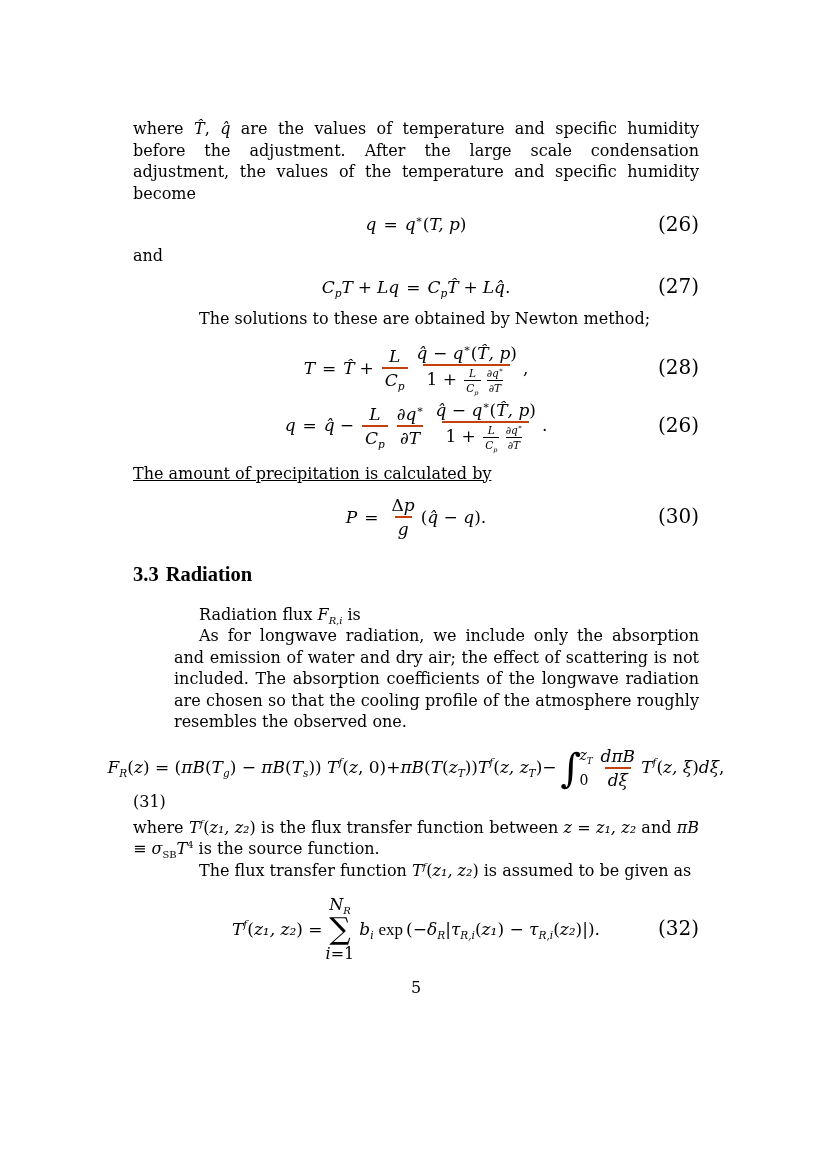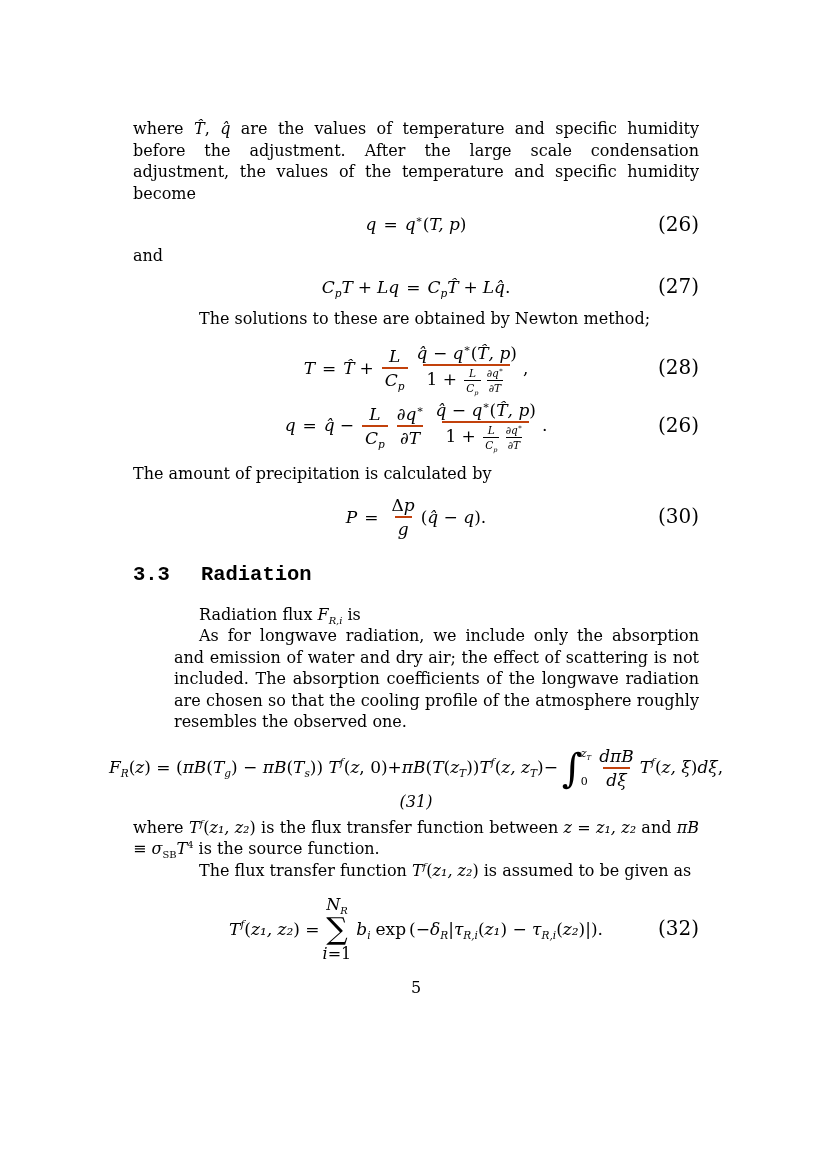--- a/index.html
+++ b/index.html
@@ -8,46 +8,46 @@
         padding:118px 127px 0 133px;overflow:hidden;}
   .content{width:566px;font-size:16px;line-height:21.5px;}
   p.para{margin:0;text-align:justify;}
   p.ind{text-indent:25px;margin-left:41px;}
   .v{font-style:italic;}
   sup{font-size:62%;line-height:0;}
   sub{font-size:62%;line-height:0;}
   .eq{position:relative;display:flex;justify-content:center;align-items:center;margin:10px 0;}
   .eqbody{display:inline-flex;align-items:center;font-size:17px;line-height:1.25;white-space:nowrap;}
   .eqn{position:absolute;right:0;top:50%;transform:translateY(-50%);font-size:20px;}
-  .eqnline{text-align:center;margin:0 0 4px 0;font-style:italic;}
+  .eqnline{text-align:left;margin:0 0 4px 0;}
   .op{padding:0 7px;}
   .bin{padding:0 5px;}
-  .fname{padding:0 3px 0 5px;}
+  .fname{padding:0 3px 0 5px;font-family:Liberation Serif, serif;}
   .frac{display:inline-flex;flex-direction:column;align-items:center;text-align:center;
         margin:0 3px;line-height:1.3;}
   .frac .fn,.frac .fd{display:block;padding:0 3px;white-space:nowrap;}
   .frac .fd{border-top:2px solid #c2410c;}
   .sfrac{display:inline-flex;flex-direction:column;align-items:center;font-size:62%;
          vertical-align:middle;margin:0 2px;line-height:1.35;}
   .sfrac .fn,.sfrac .fd{display:block;padding:0 2px;}
   .sfrac .fd{border-top:1px solid #000;}
   .intwrap{display:inline-flex;align-items:center;margin:0 2px 0 4px;}
   .intglyph{font-size:40px;line-height:1;}
   .intlims{display:inline-flex;flex-direction:column;justify-content:space-between;
-           height:44px;font-size:11px;margin-left:-2px;line-height:1;}
+           height:44px;font-size:14px;margin-left:-2px;line-height:1;}
   .intlims .ilt{align-self:flex-end;margin-top:2px;}
   .intlims .ilb{align-self:flex-start;margin-bottom:3px;}
   .sumwrap{display:inline-flex;flex-direction:column;align-items:center;line-height:1;
            margin:0 5px 0 3px;}
   .sumwrap .slim{font-size:16px;line-height:1.2;}
   .sumwrap .sig{font-size:30px;line-height:1;}
-  h2.heading{font-size:20.5px;font-weight:bold;margin:24px 0 18px 0;display:flex;gap:31px;
-             font-family:Liberation Mono, monospace;align-items:center;}
+  h2.heading{font-size:20.5px;font-weight:bold;margin:24px 0 18px 0;display:flex;gap:7px;
+             font-family:Liberation Serif, serif;align-items:center;}
   .pageno{text-align:center;margin-top:14px;font-size:16px;}
-  .mt4{margin-top:4px;} .mt6{margin-top:6px;}
+  .mt4{margin-top:4px;} .mt6{margin-top:6px;text-decoration:underline;}
   .eq28{margin:12px 0 4px;} .eq29{margin:2px 0 10px;} .eq31{margin:12px 0 0;}
   .eq32{margin:14px 0 6px;}
 </style>
 </head>
 <body>
 
 <div class="page">
 <div class="content">
 
   <p class="para"><span>where </span><span class="v">T̂</span><span>, </span><span class="v">q̂</span><span> are the values of temperature and specific humidity before the adjustment.  After the large scale condensation adjustment, the values of the temperature and specific humidity become</span></p>

